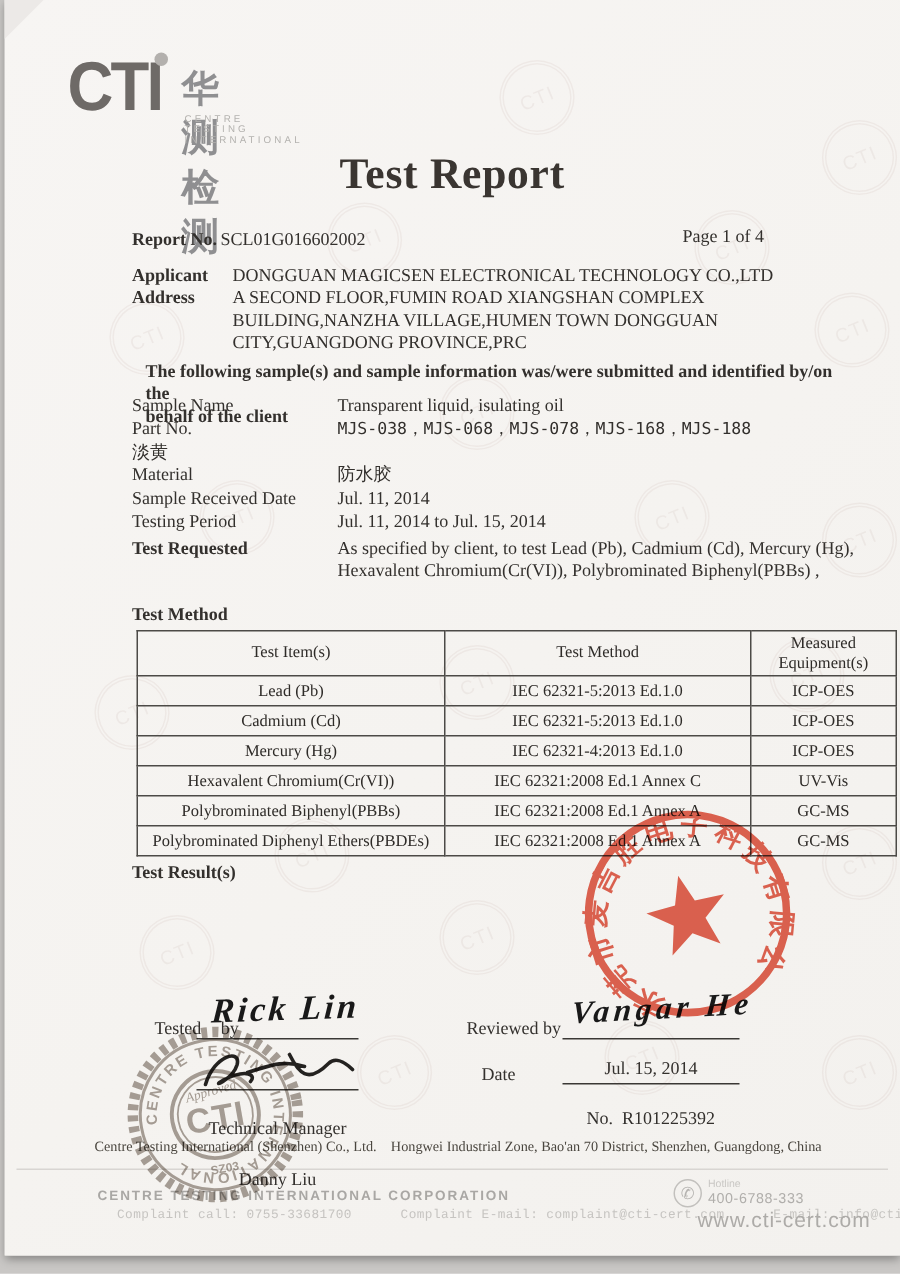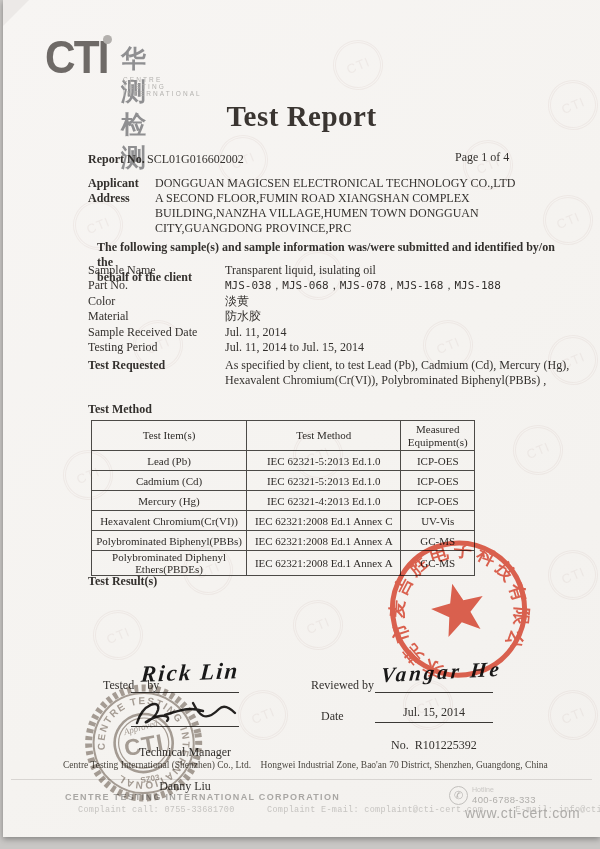--- a/index.html
+++ b/index.html
@@ -37,21 +37,21 @@
   .logo-cn{font-size:25px;color:#8f8f91;letter-spacing:9px;font-weight:600;}
   .logo-sub{font-family:"Liberation Sans",sans-serif;font-size:6.5px;color:#b4b2af;letter-spacing:2.1px;}
   .title{font-size:29px;font-weight:bold;color:#3a3531;letter-spacing:.5px;}
   .b{font-weight:bold;}
   .t12{font-size:12px;}
   .mono{font-family:"DejaVu Sans Mono",monospace;font-size:11px;}
   .sample-row{display:flex;height:15.4px;line-height:15.4px;font-size:12px;}
   .s-label{width:137px;flex:none;}
   .s-value{flex:1;}
   table.tm{
-    border-collapse:collapse;width:384px;font-size:11px;color:#2e2b28;
+    border-collapse:collapse;width:507px;font-size:11px;color:#2e2b28;
     table-layout:fixed;
     border-radius:13px;
   }
   table.tm th,table.tm td{
     border:1px solid #4c4a47;text-align:center;vertical-align:middle;
     padding:0 3px;font-weight:normal;
   }
   table.tm th{height:29px;line-height:1.15;}
   table.tm td{height:19px;}
   .sig-line{border-bottom:1.4px solid #3a3835;}
@@ -137,21 +137,20 @@
     <div class="abs" style="left:85px;top:263px;width:460px;">
         <div class="sample-row">
           <span class="s-label">Sample Name</span>
           <span class="s-value">Transparent liquid, isulating oil</span>
         </div>
         <div class="sample-row">
           <span class="s-label">Part No.</span>
           <span class="s-value mono">MJS-038，MJS-068，MJS-078，MJS-168，MJS-188</span>
         </div>
         <div class="sample-row">
-          <span class="s-label">Color</span>
           <span class="s-value">淡黄</span>
         </div>
         <div class="sample-row">
           <span class="s-label">Material</span>
           <span class="s-value">防水胶</span>
         </div>
         <div class="sample-row">
           <span class="s-label">Sample Received Date</span>
           <span class="s-value">Jul. 11, 2014</span>
         </div>

